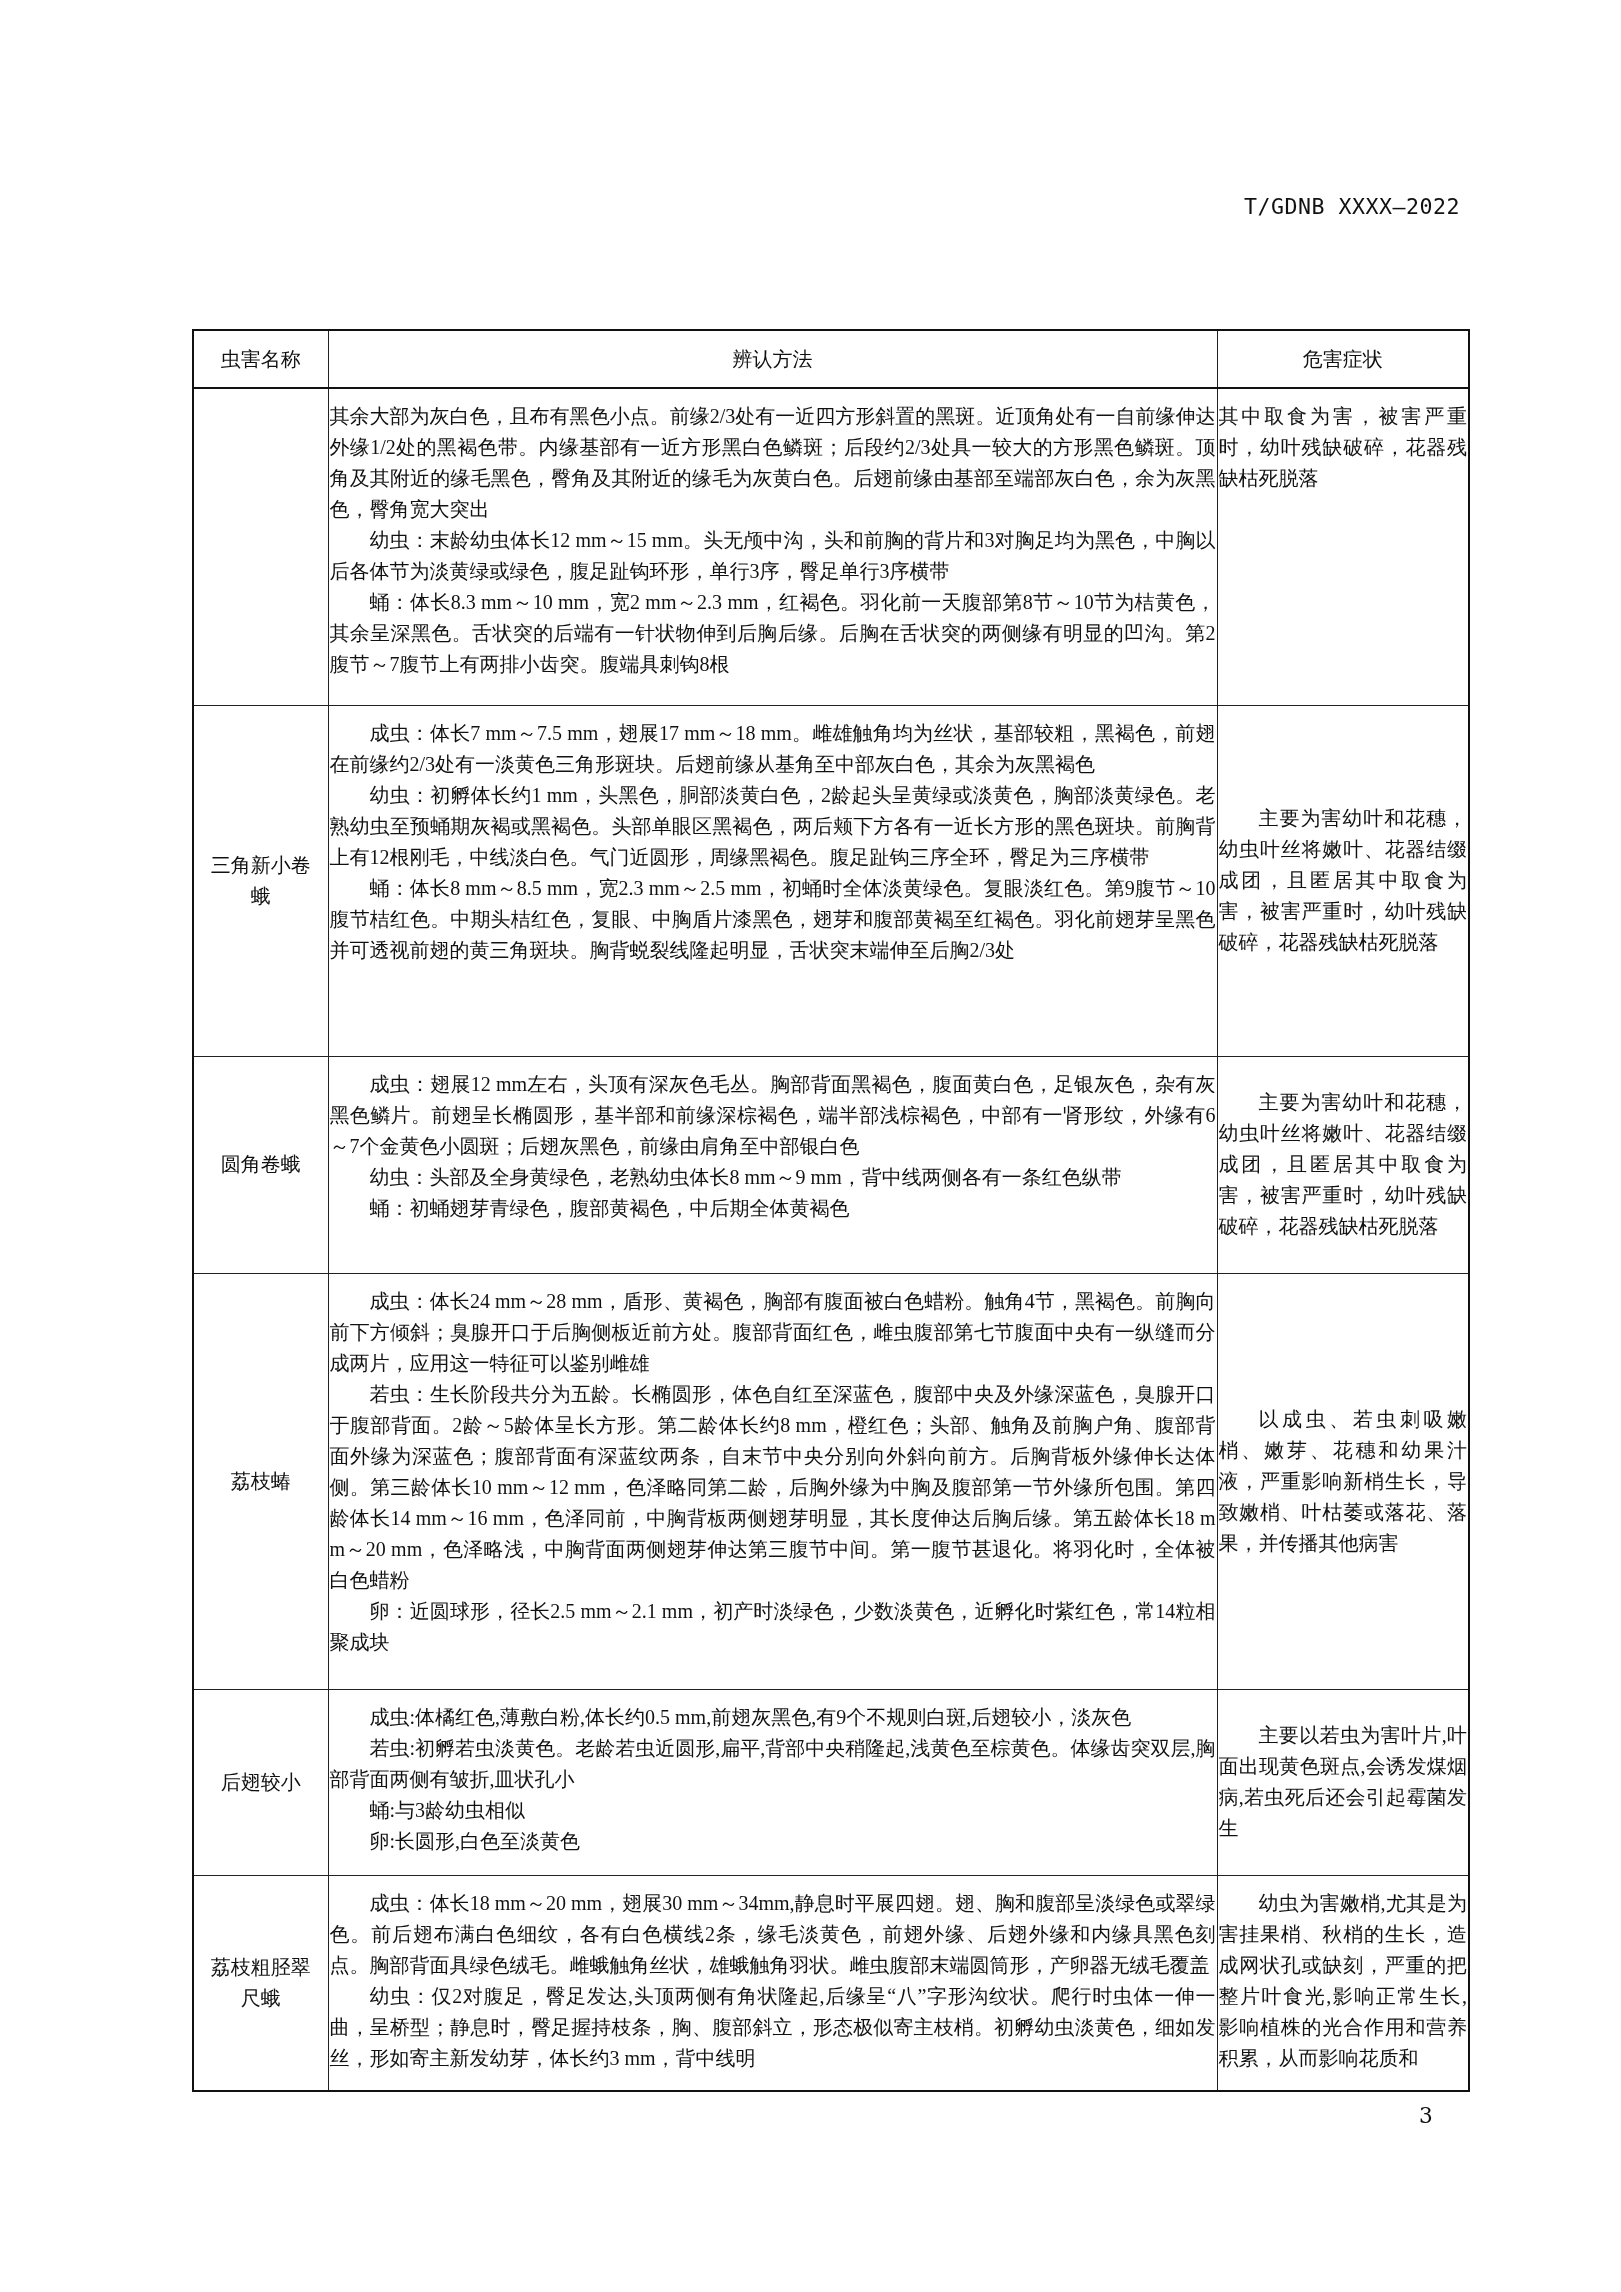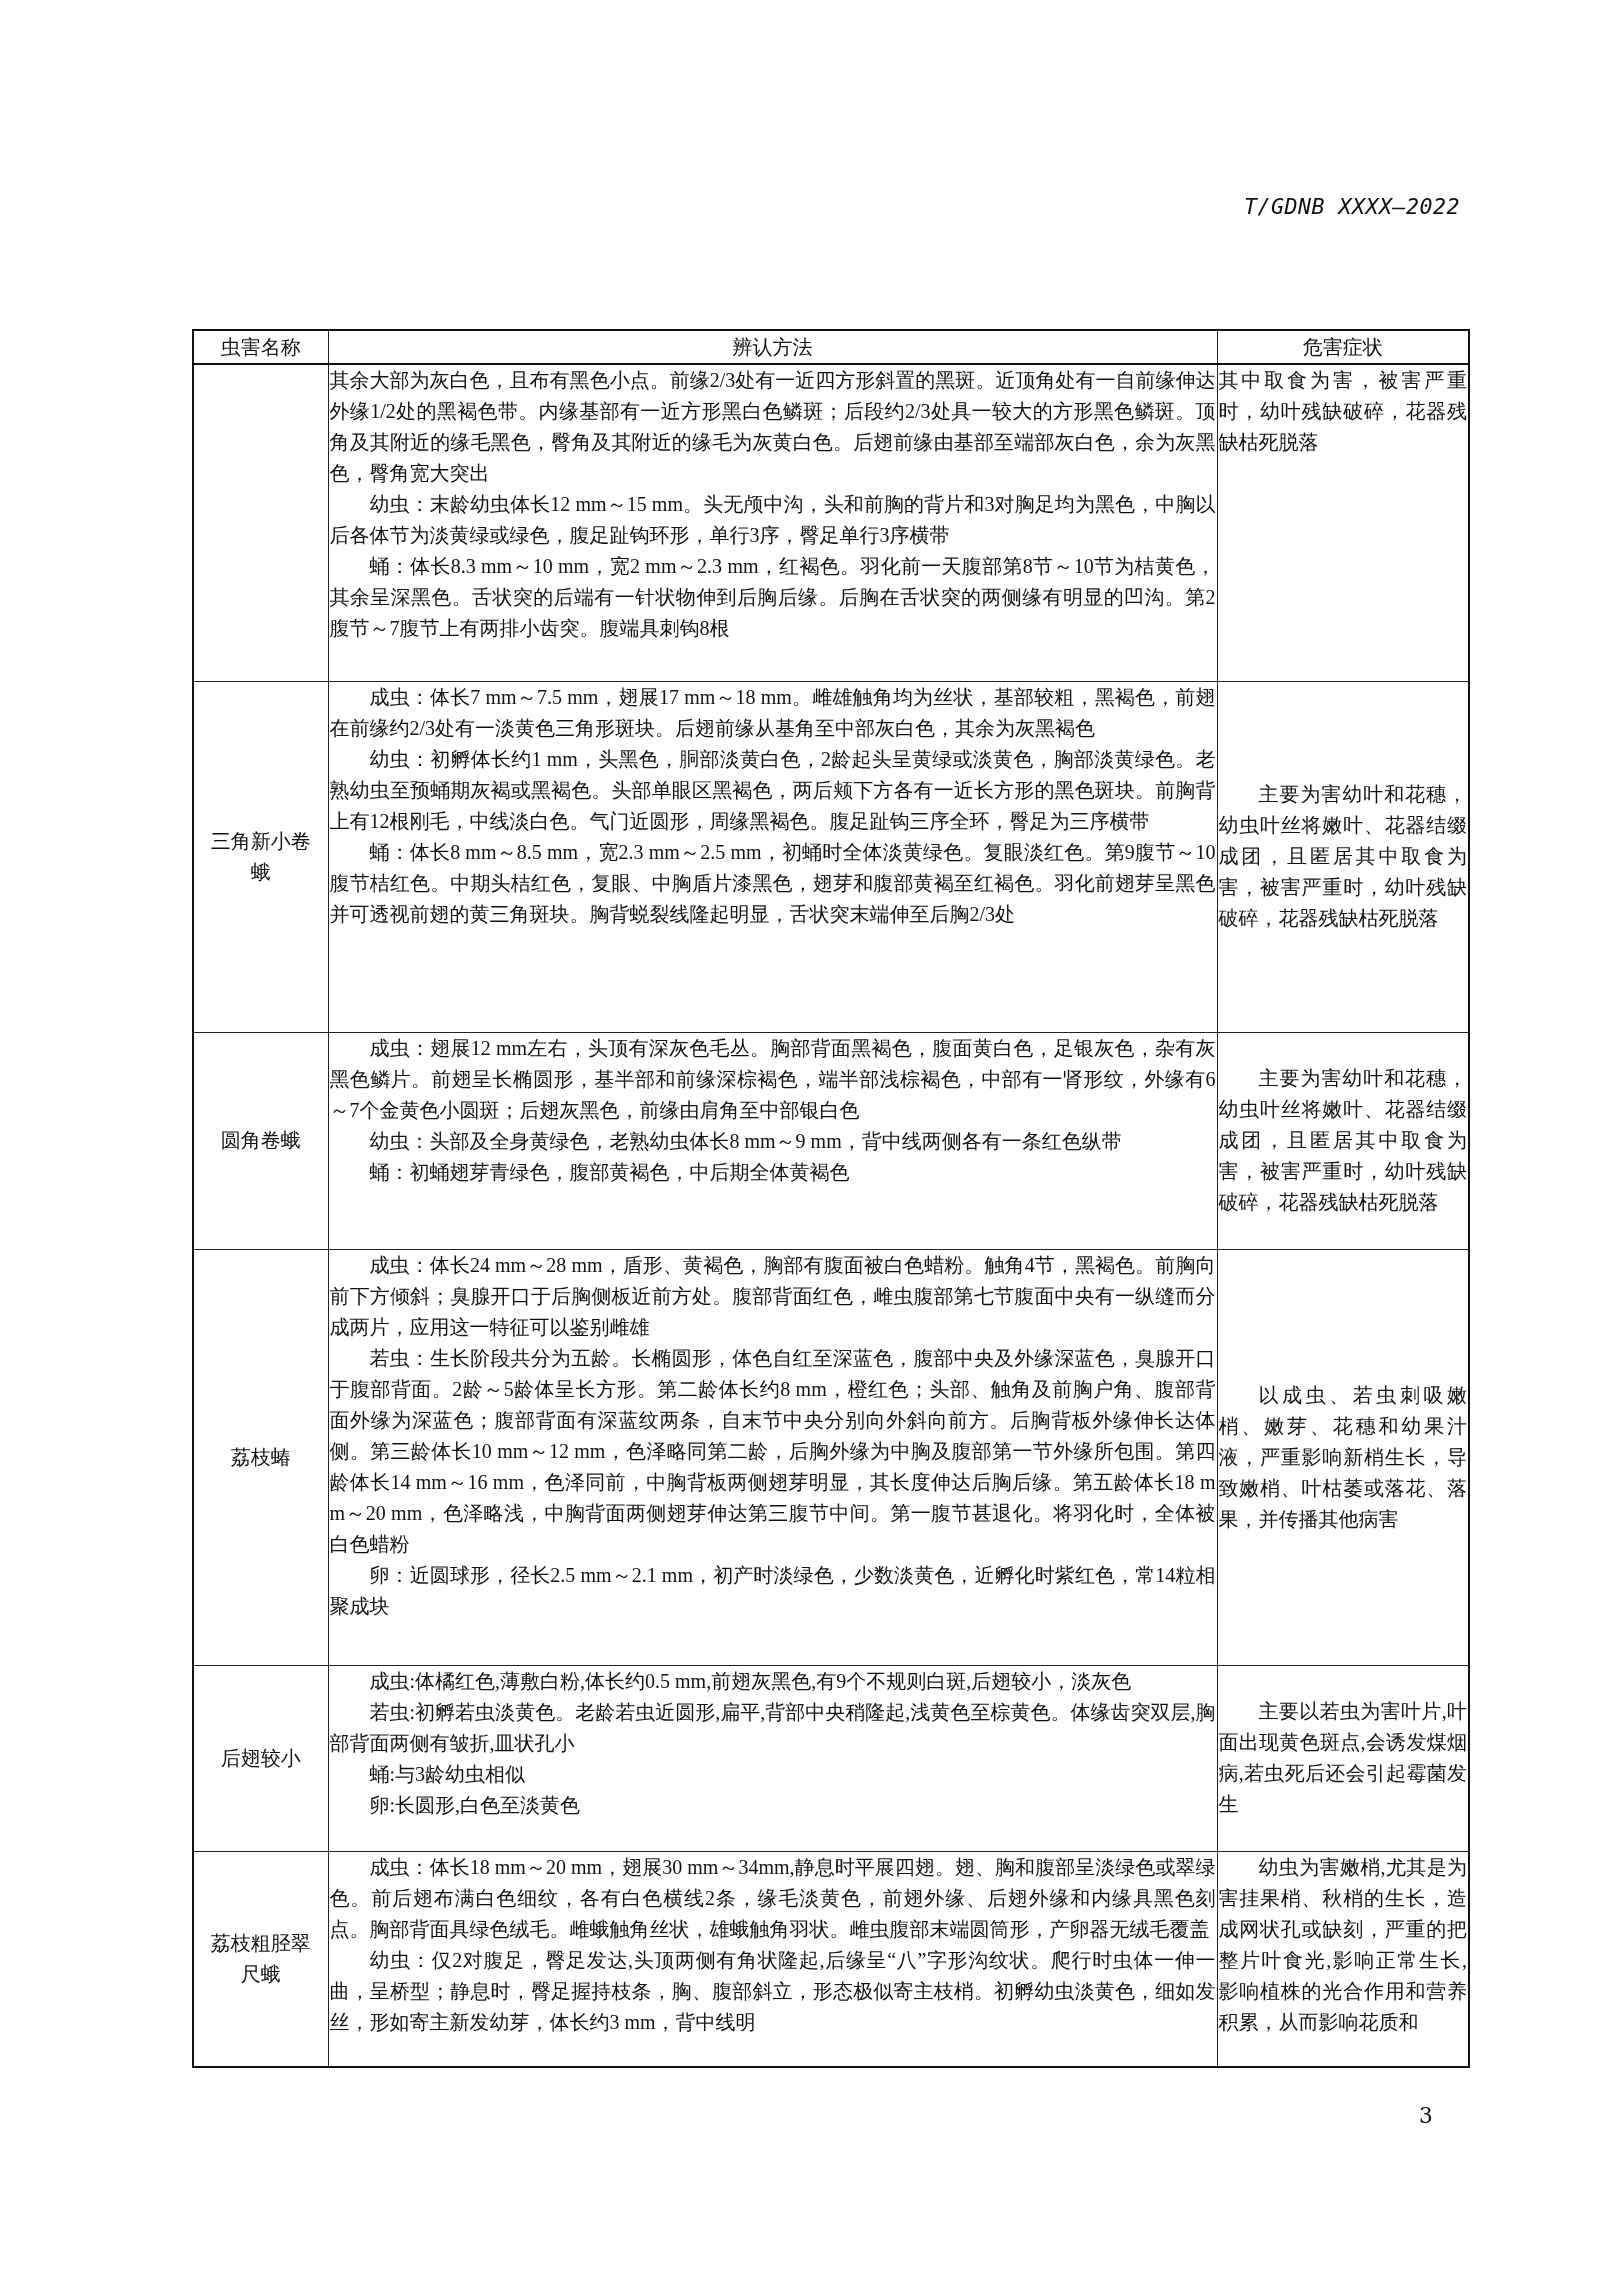--- a/index.html
+++ b/index.html
@@ -16,38 +16,37 @@
       font-family: "DejaVu Serif", "Liberation Serif", serif;
     }
     .doc-code {
       position: absolute;
       top: 194px;
       right: 161px;
       font-family: "DejaVu Sans Mono", "Liberation Mono", monospace;
       font-size: 21.6px;
       letter-spacing: 0.5px;
       color: #111;
-      font-style: italic;
     }
     .pest-table {
       position: absolute;
       left: 192px;
       top: 329px;
       width: 1276px;
       border-collapse: collapse;
       table-layout: fixed;
       border: 2.9px solid #111;
     }
     .pest-table col.c-name { width: 135px; }
     .pest-table col.c-method { width: 889px; }
     .pest-table col.c-harm { width: 252px; }
     .pest-table th,
     .pest-table td {
       border: 1.5px solid #222;
-      padding: 0 1px;
+      padding: 12px 1px;
       font-size: 20px;
       line-height: 31px;
       vertical-align: middle;
       font-weight: normal;
       word-break: break-all;
       overflow-wrap: anywhere;
     }
     .pest-table thead th {
       height: 32px;
       text-align: center;

